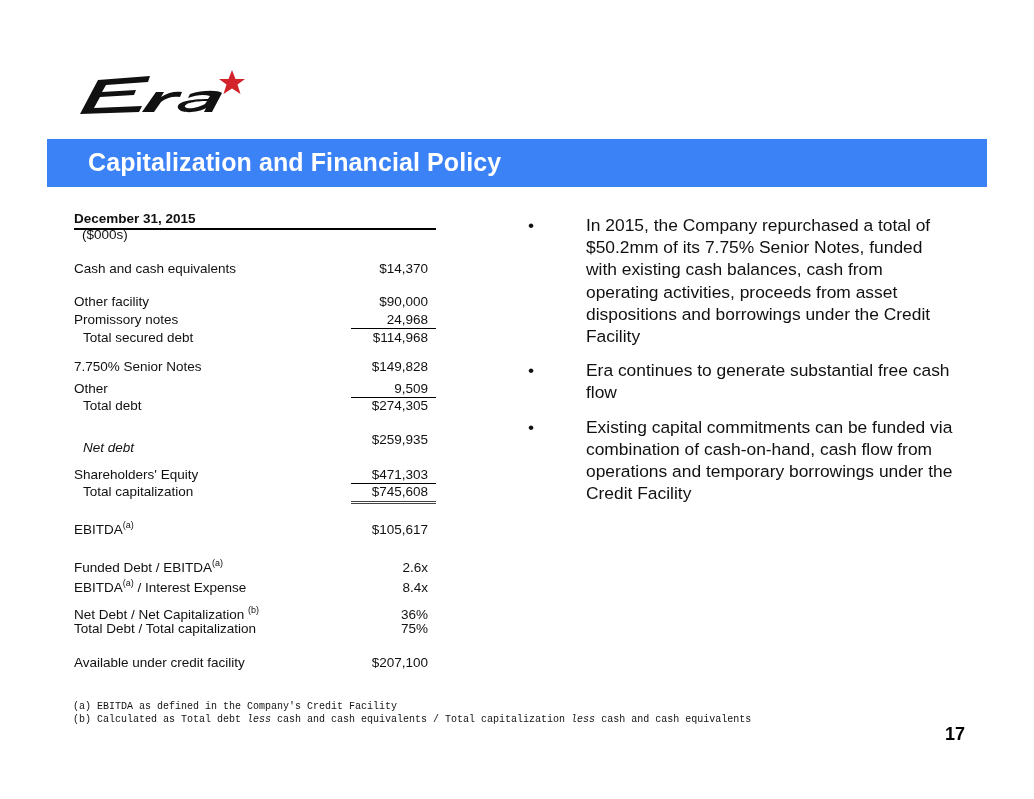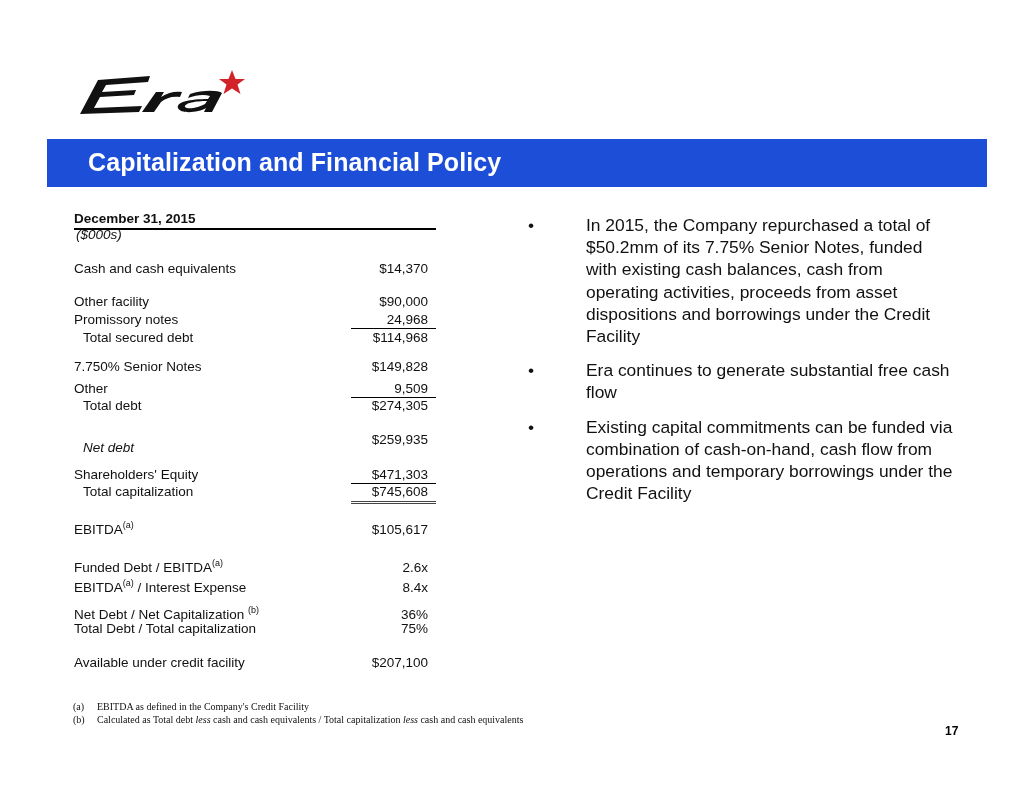--- a/index.html
+++ b/index.html
@@ -1,45 +1,45 @@
 <!DOCTYPE html>
 <html><head>
 <meta charset="utf-8">
 <style>
   html, body { margin:0; padding:0; background:#ffffff; }
   body { width:1034px; height:799px; position:relative; overflow:hidden; font-family:"Liberation Sans", sans-serif; color:#000; }
 
   .logo { position:absolute; left:72px; top:66px; width:180px; height:56px; }
 
-  .title-bar { position:absolute; left:47px; top:139px; width:940px; height:48px; background:#1d4ed8; }
+  .title-bar { position:absolute; left:47px; top:139px; width:940px; height:48px; background:#3b82f6; }
   .title-bar .title { position:absolute; left:41px; top:9px; color:#fff; font-weight:bold; font-size:25px; letter-spacing:0.1px; }
 
   .table { position:absolute; left:74px; top:210px; width:362px; font-family:"Liberation Sans", sans-serif; font-size:13.5px; color:#111; }
   .row { position:absolute; left:0; width:362px; height:18px; line-height:18px; }
   .row .lbl { position:absolute; left:0; white-space:nowrap; }
   .row .lbl.indent { left:9px; }
   .row .lbl.italic { font-style:italic;margin-top:8px; }
   .row .val { position:absolute; right:8px; text-align:right; white-space:nowrap; }
   .row sup { font-size:9px; vertical-align:6px; line-height:0; }
   .hdr { position:absolute; left:0; top:0; width:362px; height:18px; border-bottom:2px solid #000000; font-weight:bold; }
   .hdr .lbl { position:absolute; left:0; top:0; line-height:18px; }
-  .sub { position:absolute; left:2px; top:17px; font-style:italic; }
+  .sub { position:absolute; left:8px; top:17px; }
   .rule { position:absolute; left:277px; width:85px; height:0; border-top:1px solid #000; }
   .rule.double { border-top:3px double #444; height:0; }
 
   .bullets { position:absolute; left:528px; top:214px; width:430px; font-family:"Liberation Sans", sans-serif; font-size:17.4px; line-height:22.2px; color:#111; }
   .bullet { position:relative; padding-left:58px; margin-bottom:12px; }
   .bullet .dot { position:absolute; left:0; top:0; }
 
-  .footnotes { position:absolute; left:73px; top:700px; font-family:Liberation Serif, serif; font-size:10px; line-height:13px; color:#111; }
+  .footnotes { position:absolute; left:73px; top:700px; font-family:Liberation Mono, monospace; font-size:10px; line-height:13px; color:#111; }
   .fn { white-space:nowrap; }
   .fn .tag { display:inline-block; width:24px; }
   .fn i { font-style:italic; }
 
-  .page-num { position:absolute; left:945px; top:724px; font-weight:bold; font-size:12px; }
+  .page-num { position:absolute; left:945px; top:724px; font-weight:bold; font-size:18px; }
 </style>
 </head>
 <body>
 
 <div class="logo">
   <svg width="180" height="56" viewBox="0 0 180 56">
     <g fill="#111">
 
       <path d="M8 48 L26 14 L78 10 L76 16 L34 19 L30 26 L64 24 L62 29 L28 31 L22 42 L70 40 L67 46 Z"></path>
 

